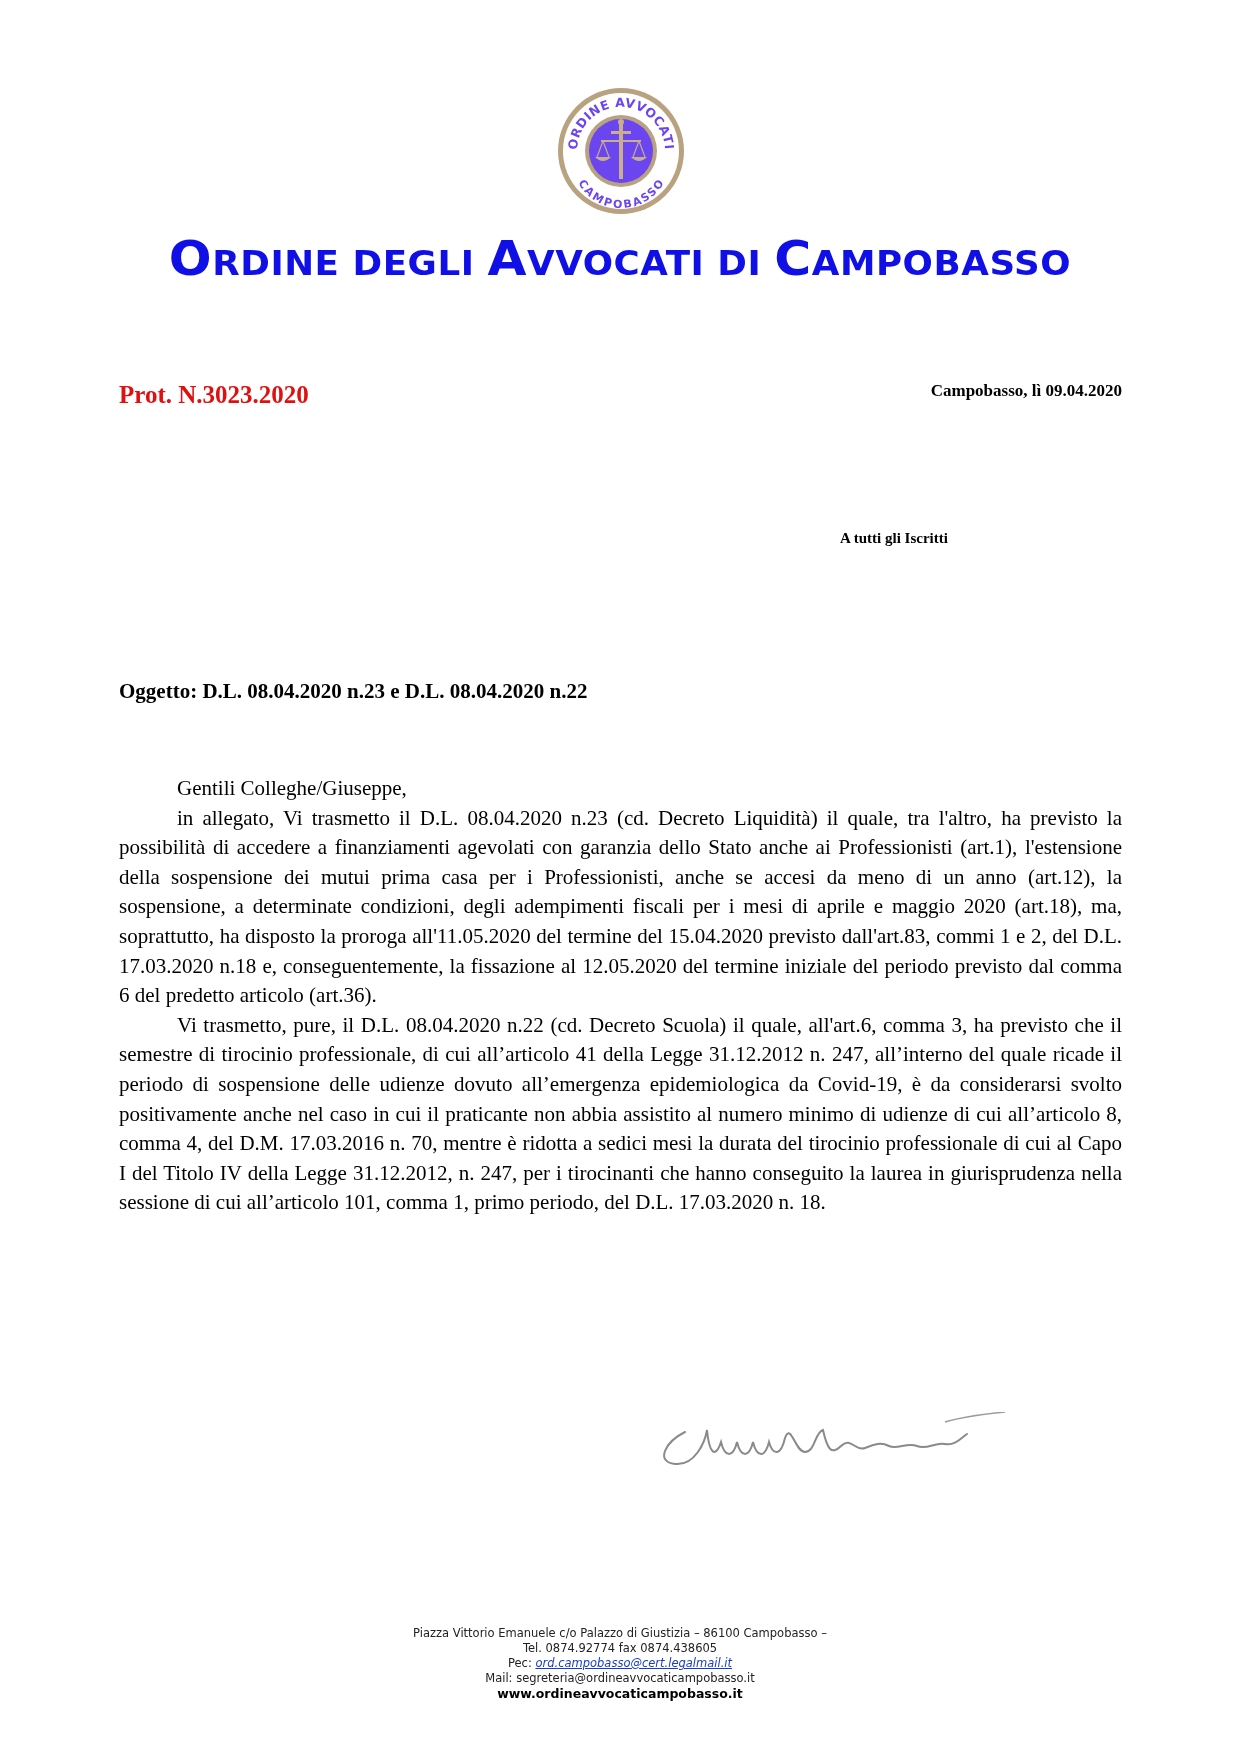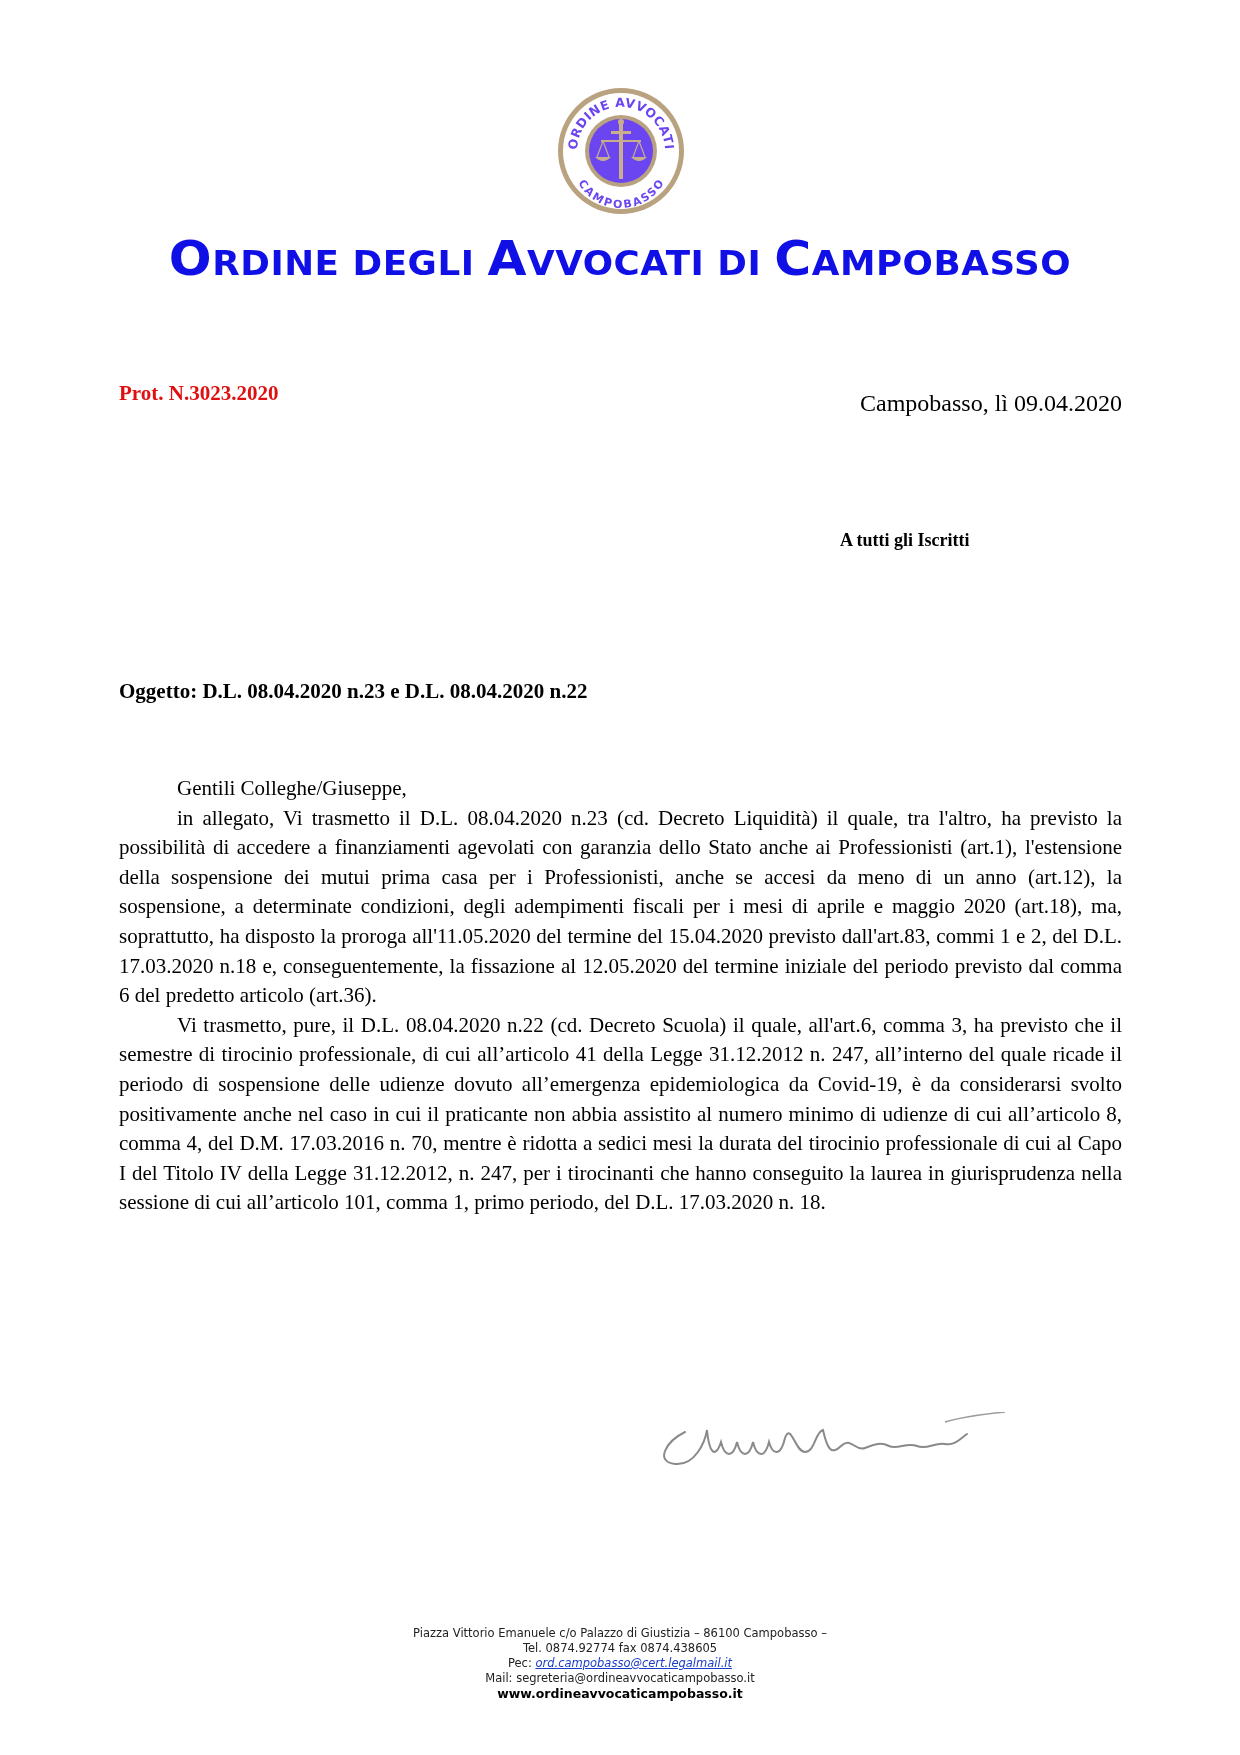--- a/index.html
+++ b/index.html
@@ -13,31 +13,31 @@
       text-align: center; color: #1010e6;
       font-family: "DejaVu Sans", sans-serif; font-weight: bold;
       font-size: 34px; letter-spacing: 0.5px; line-height: 52px;
       transform: scaleX(1.05); transform-origin: center;
     }
     .org-title .big { font-size: 48px; }
 
     .prot {
       position: absolute; left: 119px; top: 381px;
       font-family: "Liberation Serif", serif; font-weight: bold;
-      font-size: 21px; color: #e01010;
+      font-size: 25px; color: #e01010;
     }
     .date {
-      position: absolute; right: 118px; top: 390px;
-      font-family: "Liberation Serif", serif; font-weight: normal;
-      font-size: 24px; color: #000;
+      position: absolute; right: 118px; top: 381px;
+      font-family: "Liberation Serif", serif; font-weight: bold;
+      font-size: 17px; color: #000;
     }
     .recipient {
       position: absolute; left: 840px; top: 530px;
       font-family: "Liberation Serif", serif; font-weight: bold;
-      font-size: 18px; color: #000;
+      font-size: 15px; color: #000;
     }
     .subject {
       position: absolute; left: 119px; top: 679px;
       font-family: Liberation Serif, serif; font-weight: bold;
       font-size: 21px; color: #000;
     }
 
     .body {
       position: absolute; left: 119px; top: 774px; width: 1003px;
       font-family: "Liberation Serif", serif; font-size: 21px; line-height: 29.6px;

